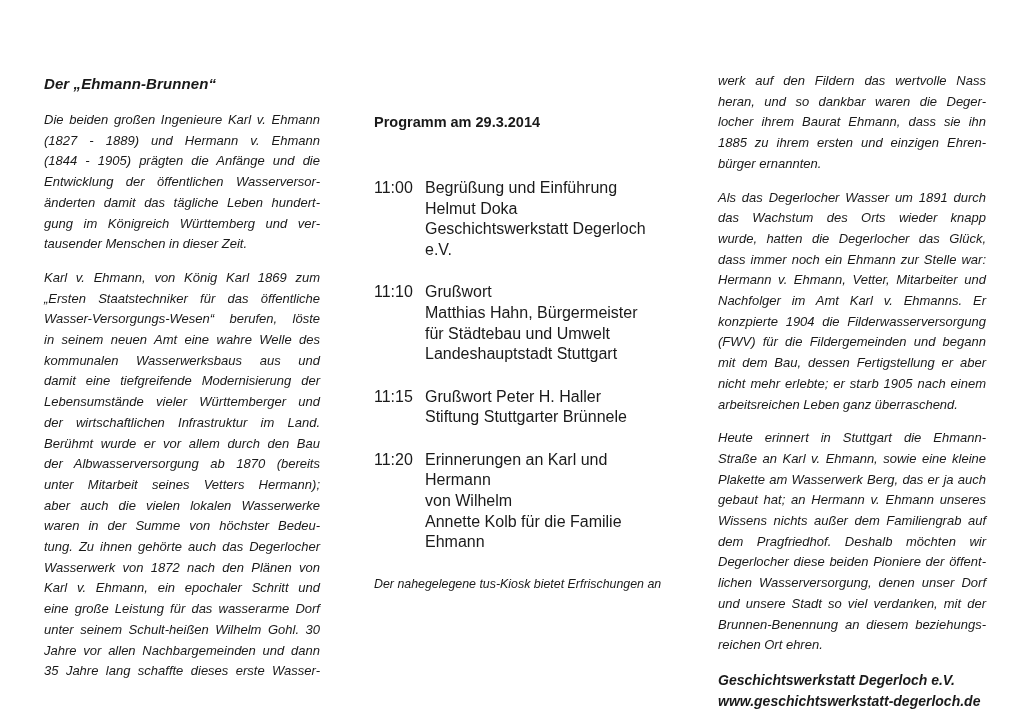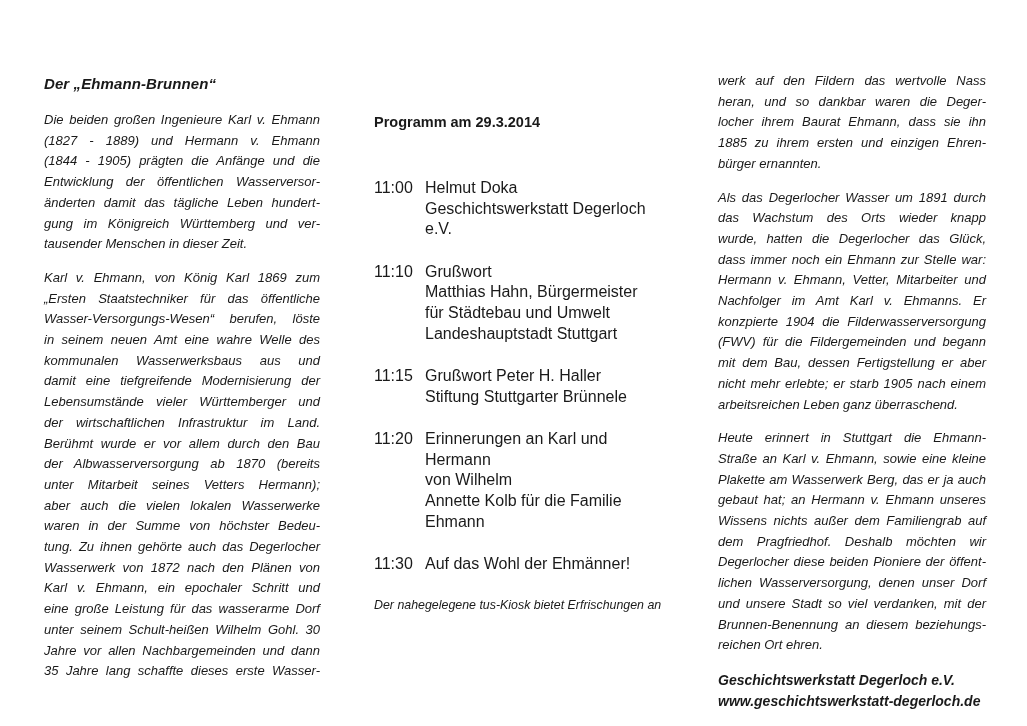--- a/index.html
+++ b/index.html
@@ -121,20 +121,21 @@
         <div class="line">35 Jahre lang schaffte dieses erste Wasser-</div>
       </div>
   </div>
 
   <div class="col col-mid">
     <div class="prog-title">Programm am 29.3.2014</div>
 
     <div class="entry">
       <div class="time">11:00</div>
       <div class="entry-lines">
+          <div class="line">Begrüßung und Einführung</div>
           <div class="line">Helmut Doka</div>
           <div class="line">Geschichtswerkstatt Degerloch e.V.</div>
         </div>
     </div>
 
     <div class="entry">
       <div class="time">11:10</div>
       <div class="entry-lines">
           <div class="line">Grußwort</div>
           <div class="line">Matthias Hahn, Bürgermeister</div>
@@ -153,26 +154,20 @@
 
     <div class="entry">
       <div class="time">11:20</div>
       <div class="entry-lines">
           <div class="line">Erinnerungen an Karl und Hermann</div>
           <div class="line">von Wilhelm</div>
           <div class="line">Annette Kolb für die Familie Ehmann</div>
         </div>
     </div>
 
-    <div class="entry">
-      <div class="time">11:30</div>
-      <div class="entry-lines">
-          <div class="line">Auf das Wohl der Ehmänner!</div>
-        </div>
-    </div>
 
     <div class="prog-note">Der nahegelegene tus-Kiosk bietet Erfrischungen an</div>
   </div>
 
   <div class="col col-right body-text">
     <div class="para">
         <div class="line">werk auf den Fildern das wertvolle Nass</div>
         <div class="line">heran, und so dankbar waren die Deger-</div>
         <div class="line">locher ihrem Baurat Ehmann, dass sie ihn</div>
         <div class="line">1885 zu ihrem ersten und einzigen Ehren-</div>

